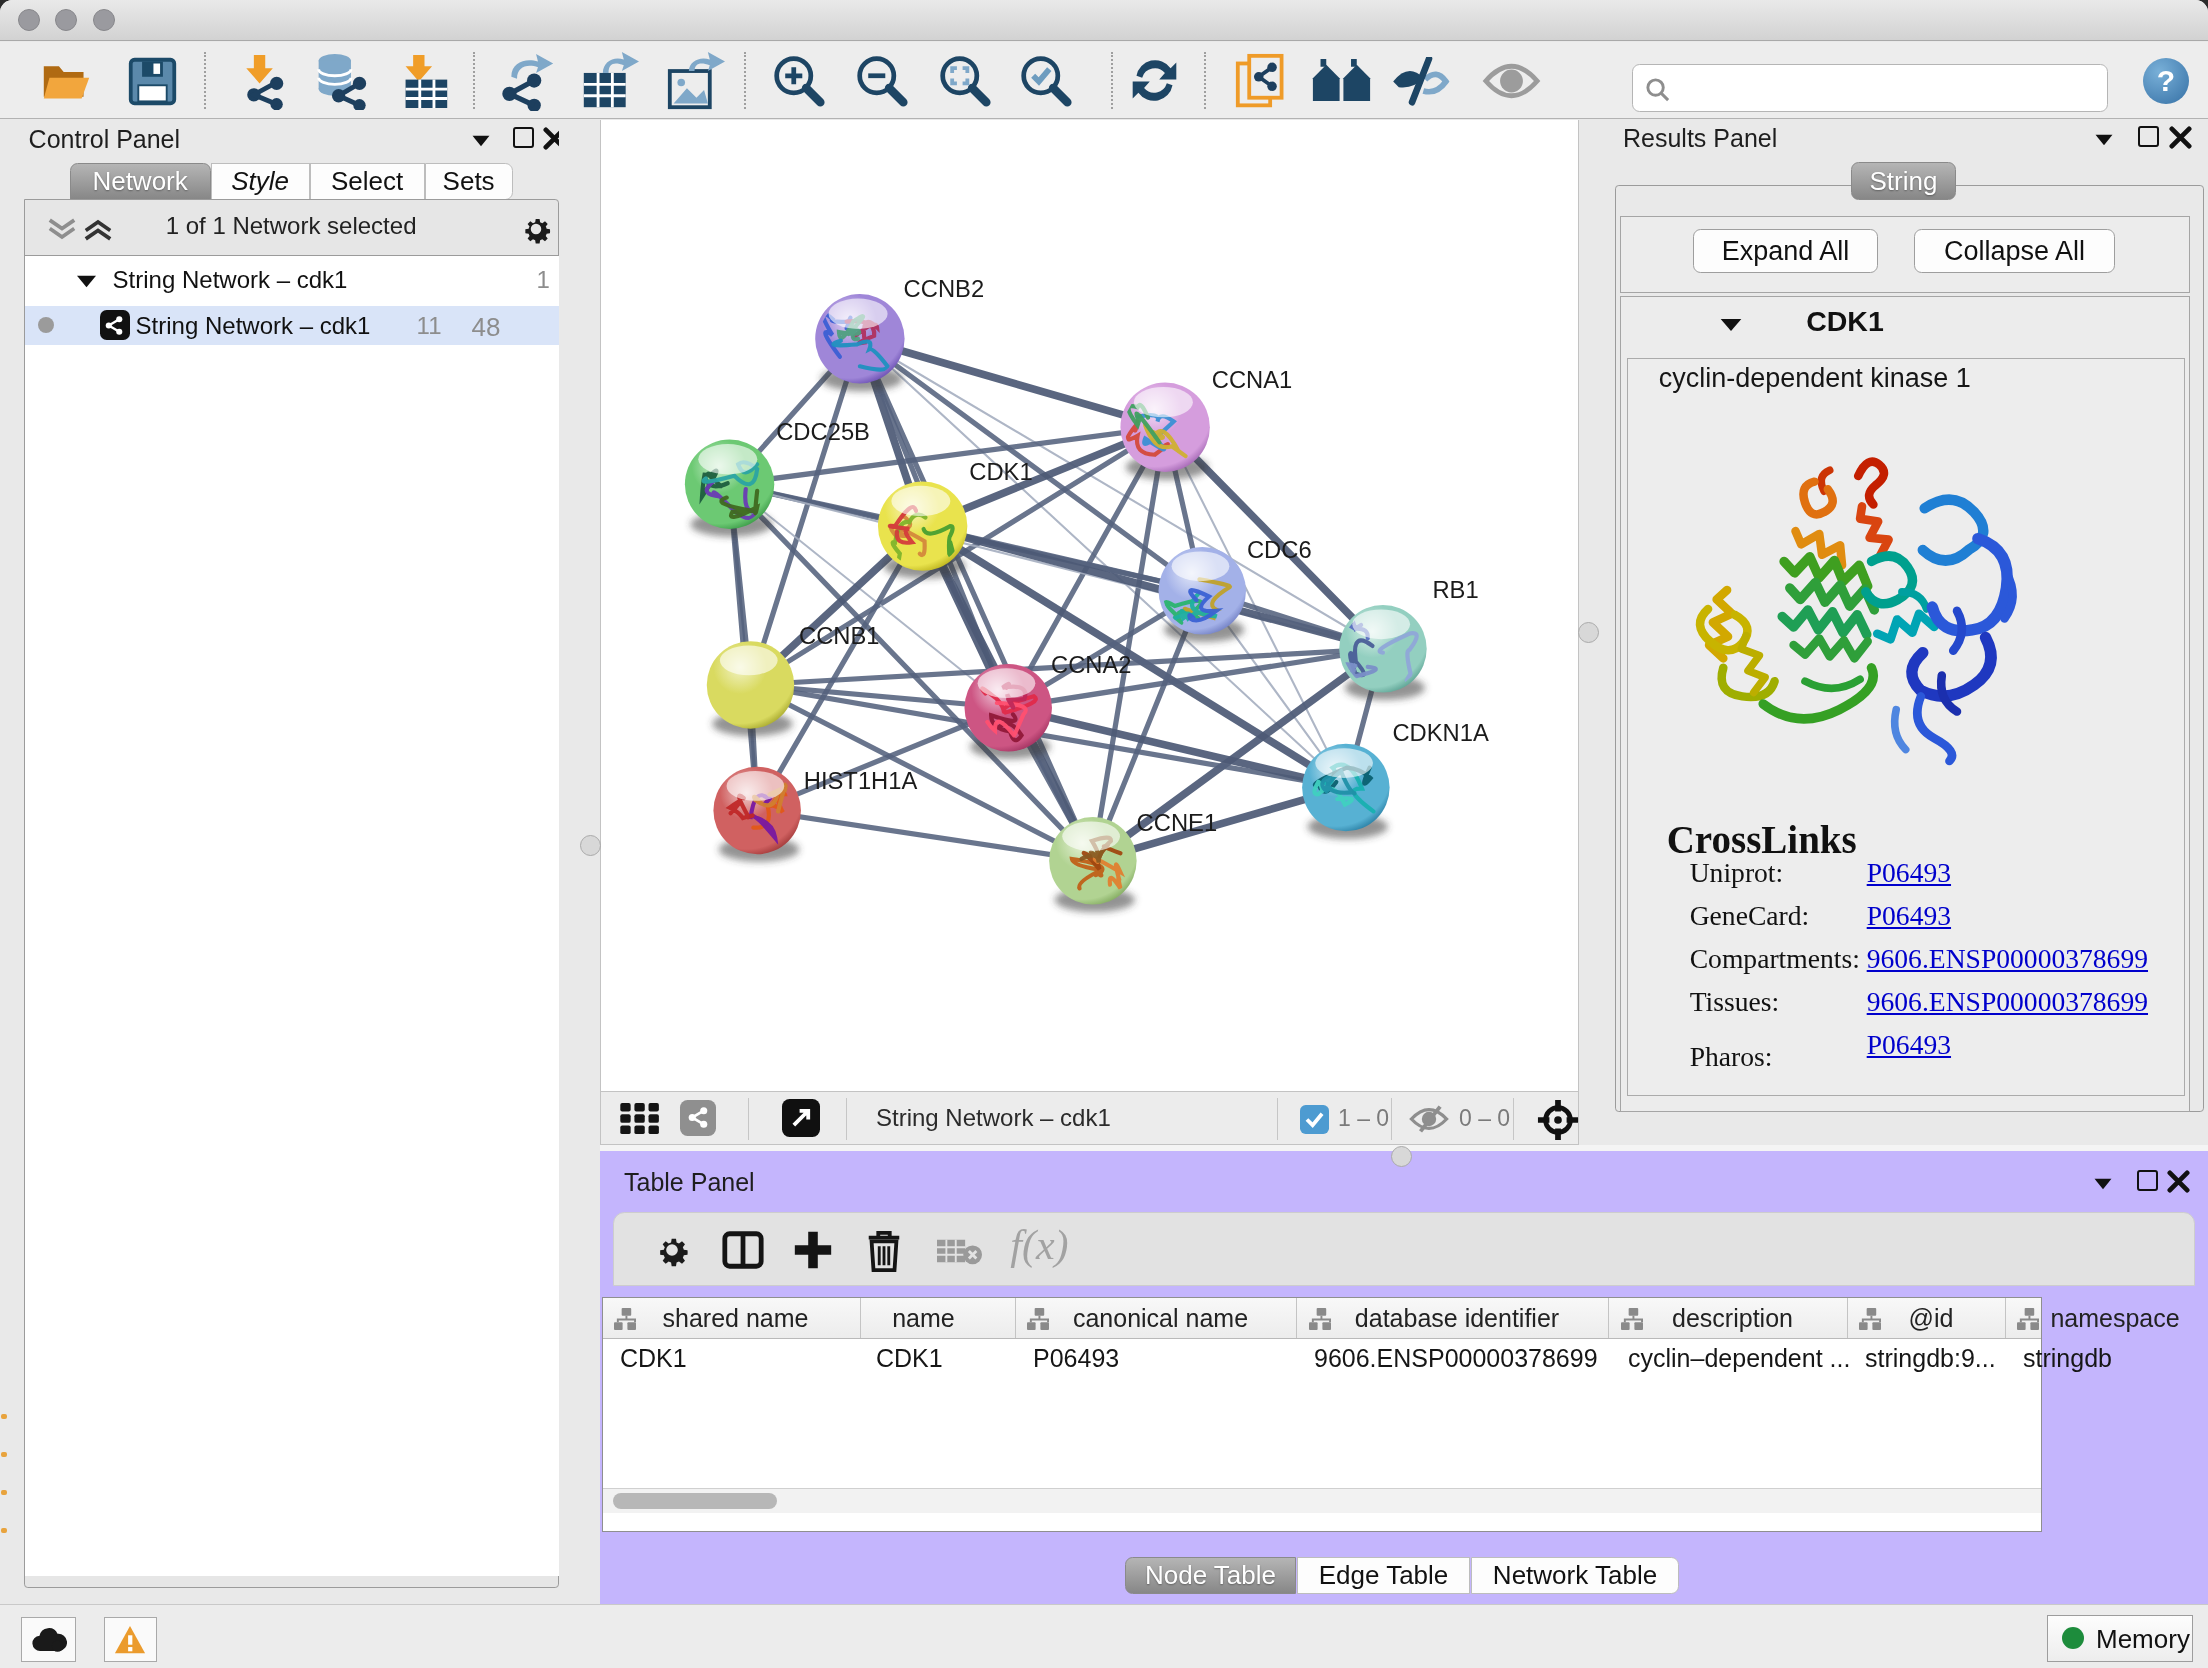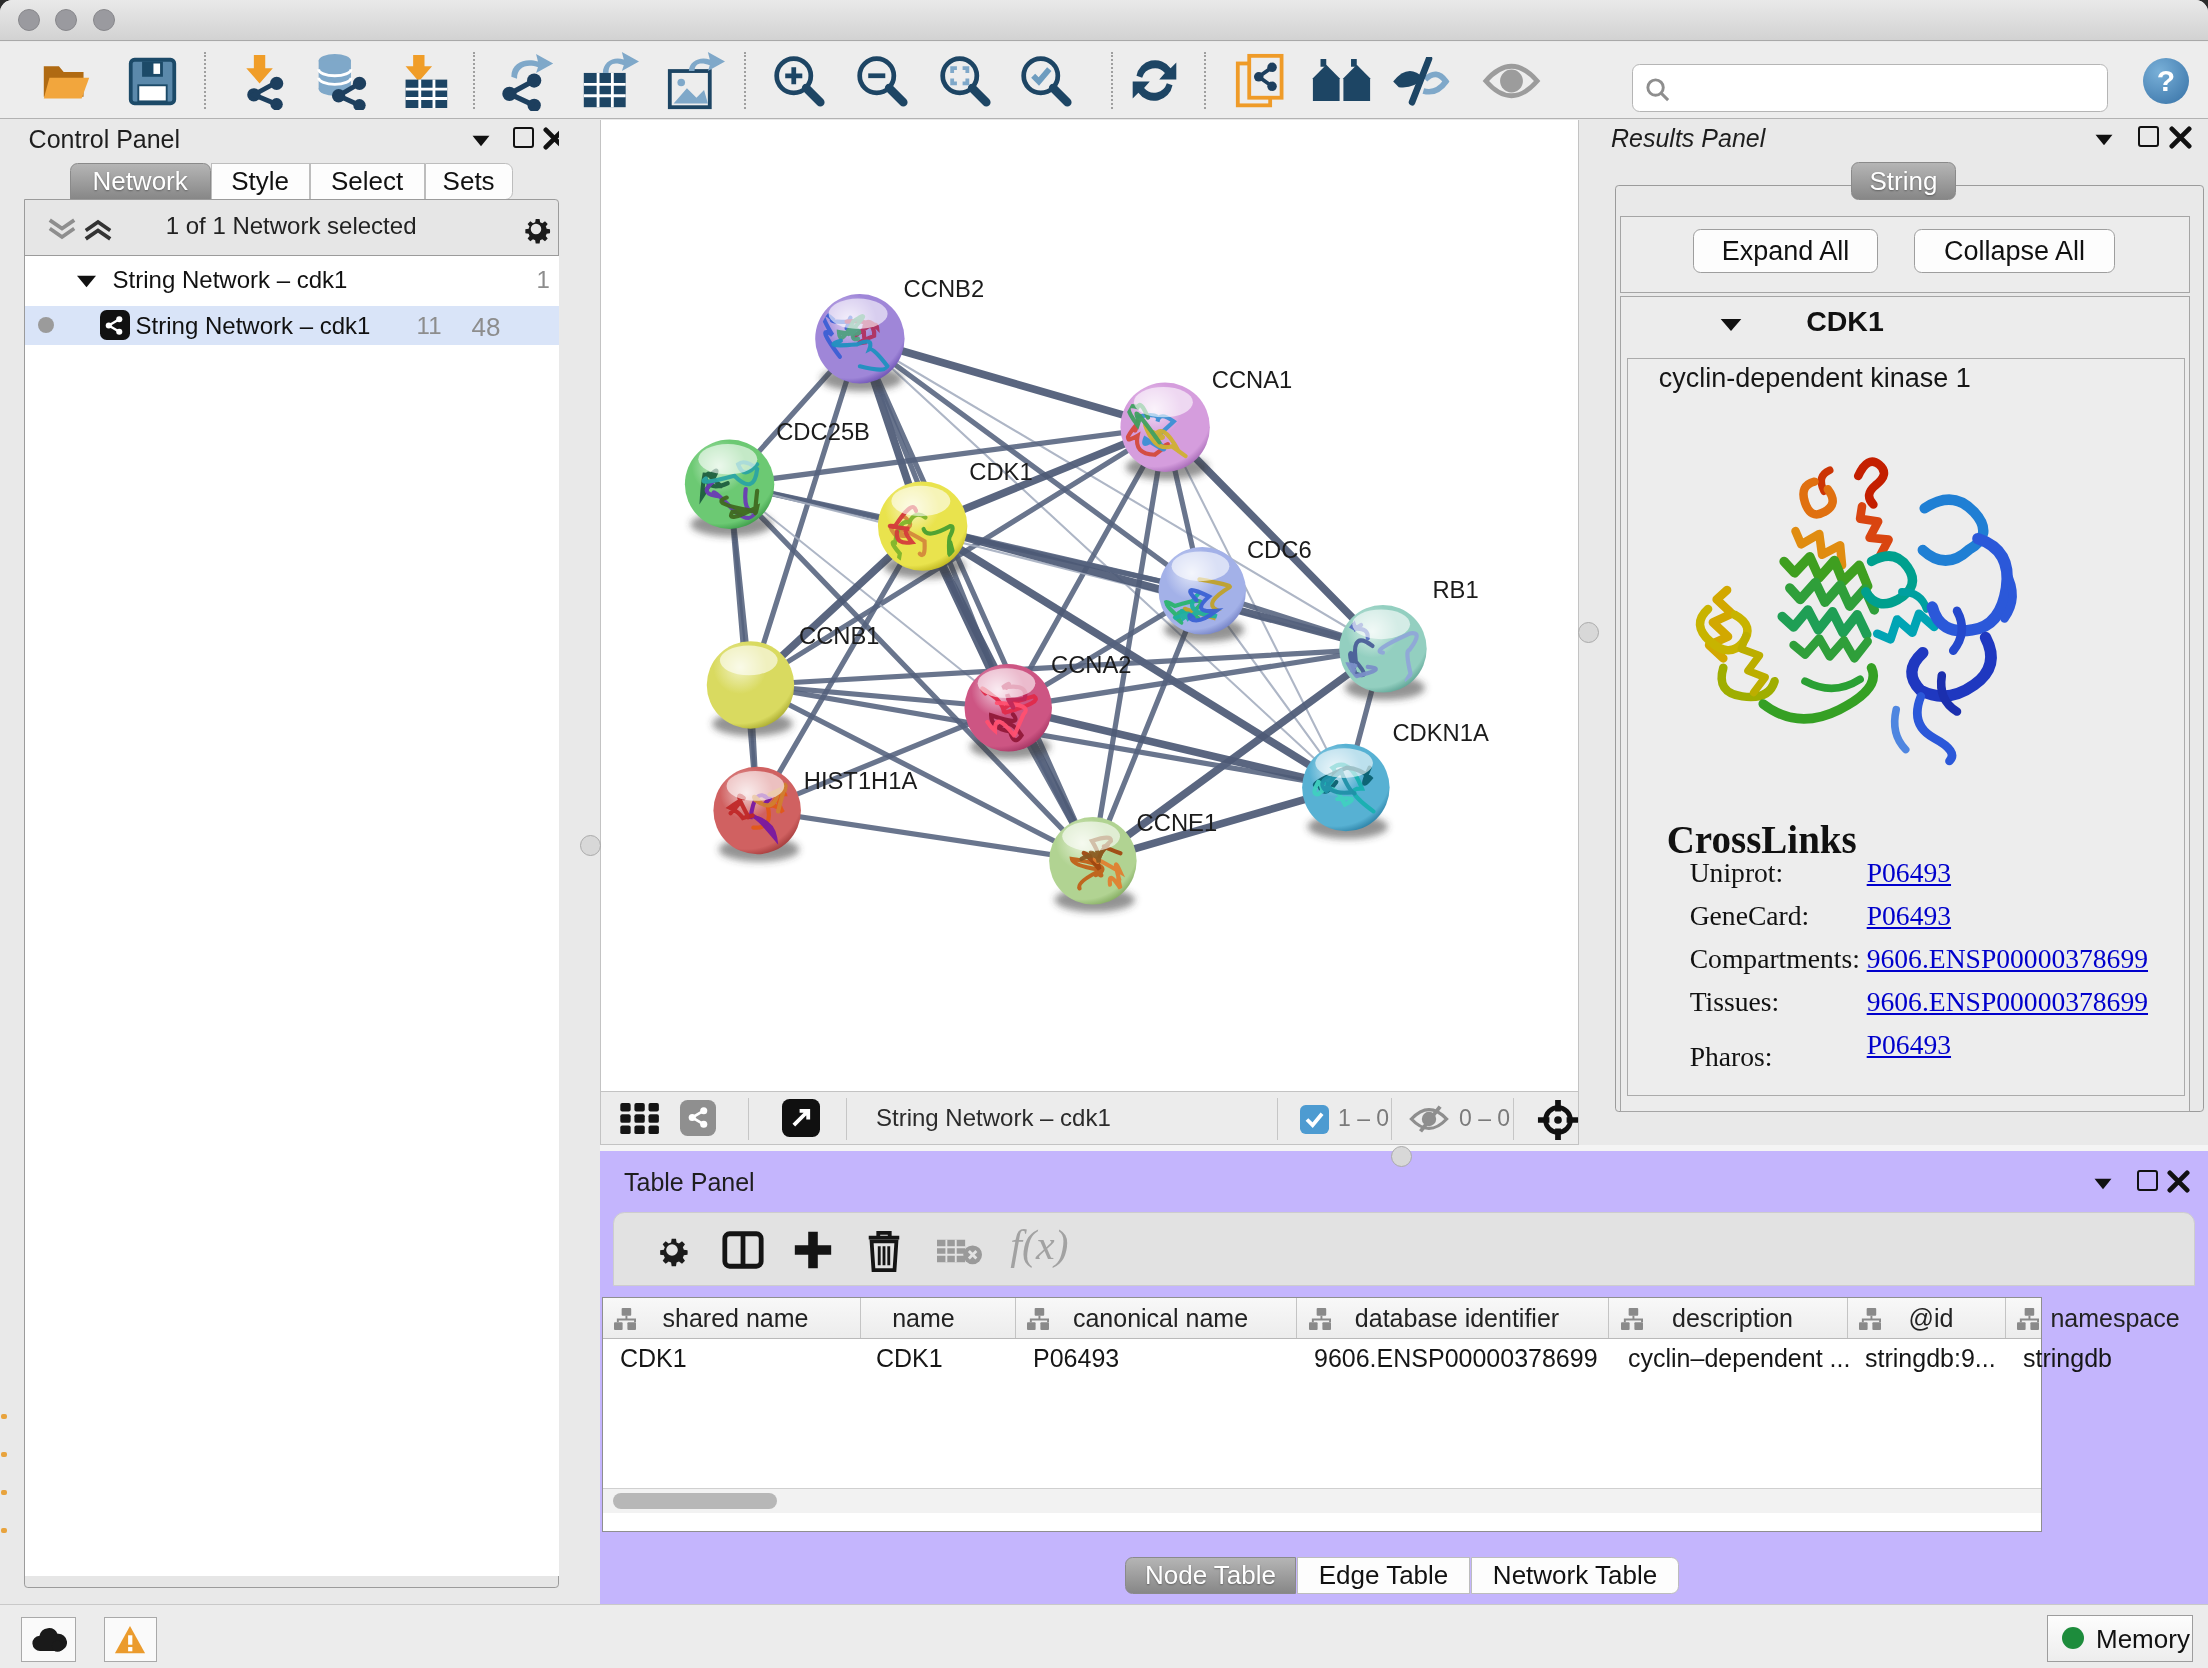--- a/index.html
+++ b/index.html
@@ -172,21 +172,21 @@
   <div id="panelL" class="abs">
     <div class="abs ptitle" style="left:21px;top:4.8px;">Control Panel</div>
     <svg class="abs" style="left:457px;top:10.5px;" width="32" height="19" viewBox="0 0 34 20">
         <path d="M8 5 L26 5 L17 16 Z" fill="#111"></path>
       </svg>
     <div class="abs" style="left:505px;top:6.7px;width:21px;height:21px;border:2.9px solid #111;border-radius:2.9px;"></div>
     <svg class="abs" style="left:535px;top:6.7px;" width="23" height="23" viewBox="0 0 24 24">
         <path d="M3 3 L21 21 M21 3 L3 21" stroke="#111" stroke-width="5" stroke-linecap="round"></path>
       </svg>
     <div class="tab tabsel abs" style="left:62px;top:43px;width:141px;border-radius:7.6px 7.6px 0 0;">Network</div>
-    <div class="tab abs" style="left:203px;top:43px;width:99px;border-radius:0;">Style</div>
+    <div class="tab abs" style="left:203px;top:43px;width:99px;border-radius:0;font-style:italic;">Style</div>
     <div class="tab abs" style="left:302px;top:43px;width:115px;border-radius:0;">Select</div>
     <div class="tab abs" style="left:417px;top:43px;width:88px;border-radius:0 7.6px 7.6px 0;">Sets</div>
     <div id="netbox" class="abs">
       <svg class="abs" style="left:21px;top:17px;" width="32" height="25" viewBox="0 0 34 26">
           <g fill="none" stroke="#8e8e8e" stroke-width="4">
             <path d="M4 3 L17 12 L30 3"></path>
             <path d="M4 12 L17 21 L30 12"></path>
           </g>
         </svg>
       <svg class="abs" style="left:57px;top:17px;" width="32" height="25" viewBox="0 0 34 26">
@@ -546,21 +546,21 @@
       </svg>
     <div class="abs" style="left:858px;top:13.3px;font-size:23px;color:#7a7a7a;">0 – 0</div>
     <div class="ntsep abs" style="left:912px;"></div>
     <svg class="abs" style="left:936px;top:6.7px;" width="42" height="42" viewBox="0 0 44 44">
         <circle cx="22" cy="22" r="13" fill="none" stroke="#101010" stroke-width="5"></circle>
         <path d="M22 1 V13 M22 31 V43 M1 22 H13 M31 22 H43" stroke="#101010" stroke-width="6"></path>
         <circle cx="22" cy="22" r="4" fill="#101010"></circle>
       </svg>
   </div>
   <div id="panelR" class="abs">
-    <div class="abs ptitle" style="left:29px;top:3.8px;font-style:italic;">Results Panel</div>
+    <div class="abs ptitle" style="left:41px;top:3.8px;">Results Panel</div>
     <svg class="abs" style="left:506px;top:9.5px;" width="32" height="19" viewBox="0 0 34 20">
         <path d="M8 5 L26 5 L17 16 Z" fill="#111"></path>
       </svg>
     <div class="abs" style="left:556px;top:5.7px;width:21px;height:21px;border:2.9px solid #111;border-radius:2.9px;"></div>
     <svg class="abs" style="left:587px;top:5.7px;" width="23" height="23" viewBox="0 0 24 24">
         <path d="M3 3 L21 21 M21 3 L3 21" stroke="#111" stroke-width="5" stroke-linecap="round"></path>
       </svg>
     <div class="abs" style="left:33px;top:65px;width:589px;height:927px;border:1px solid #9b9b9b;background:#e9e9e9;border-radius:3.8px;"></div>
     <div class="abs tabsel" style="left:269px;top:42px;width:105px;height:38px;border-radius:7.6px;font-size:26px;text-align:center;line-height:36px;">String</div>
     <div class="abs" style="left:38px;top:96px;width:570px;height:77px;border:1px solid #a5a5a5;background:#ececec;"></div>

